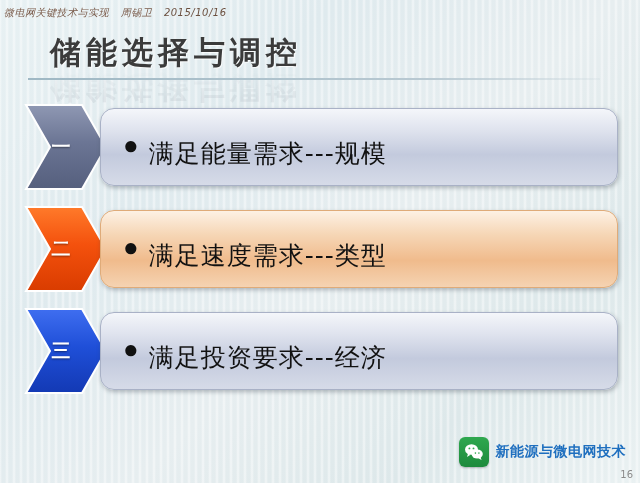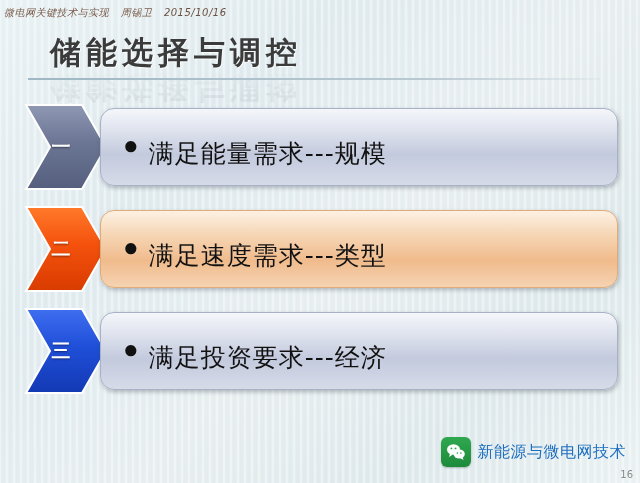--- a/index.html
+++ b/index.html
@@ -176,24 +176,25 @@
     background: linear-gradient(to bottom, #2fa84f, #1d8a3c);
     display: flex;
     align-items: center;
     justify-content: center;
     margin-right: 7px;
     box-shadow: 0 1px 2px rgba(0,0,0,0.25);
   }
   .logo-badge svg { display: block; }
   .logo-text {
     font-family: "DejaVu Sans", sans-serif;
-    font-size: 16px;
+    font-size: 14px;
     color: #1f6fbf;
     letter-spacing: 0.5px;
     white-space: nowrap;
+    font-weight: bold;
   }
   .page-num {
     position: absolute;
     right: 7px;
     bottom: 3px;
     font-family: "DejaVu Sans", sans-serif;
     font-size: 10px;
     color: #8a8a8a;
   }
 </style>

